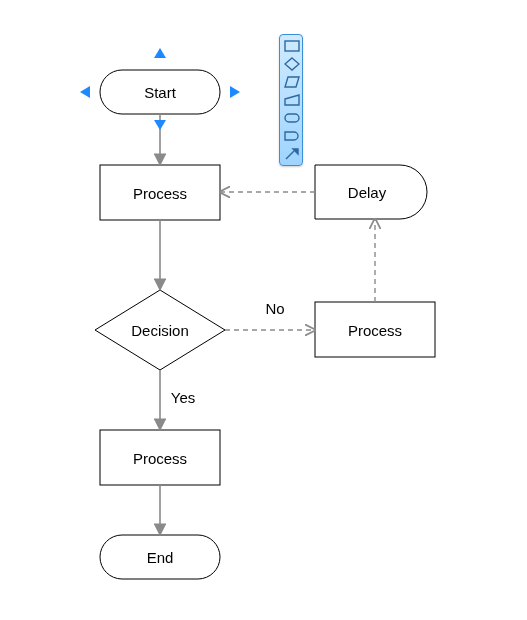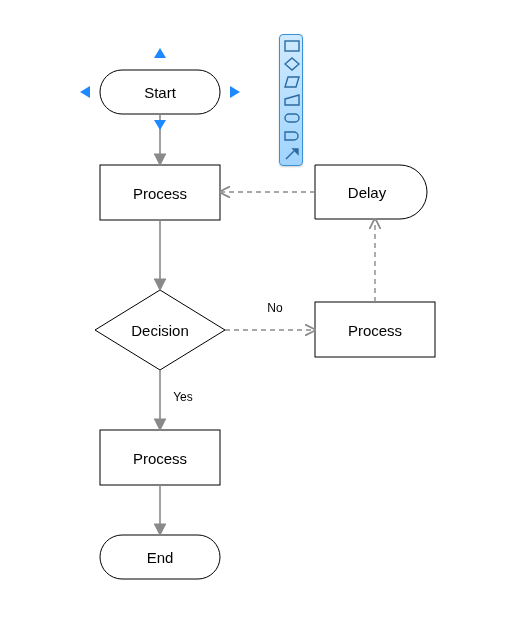--- a/index.html
+++ b/index.html
@@ -58,21 +58,21 @@
 
   
   .node-label, .edge-label {
     position: absolute;
     font-size: 15px;
     color: #000000;
     white-space: nowrap;
     user-select: none;
   }
   .node-label { transform: translate(-50%, -50%); }
-  .edge-label { transform: translate(-50%, -50%); font-size: 12px; }
+  .edge-label { transform: translate(-50%, -50%); font-size: 15px; }
 </style>
 </head>
 <body>
 
 <svg width="527" height="620" viewBox="0 0 527 620">
   <defs>
 
     <marker id="arrow-solid" viewBox="0 0 10 10" refX="9" refY="5" markerWidth="8" markerHeight="8" orient="auto-start-reverse">
       <path d="M0,0 L10,5 L0,10 Z" fill="#8a8a8a"></path>
     </marker>

